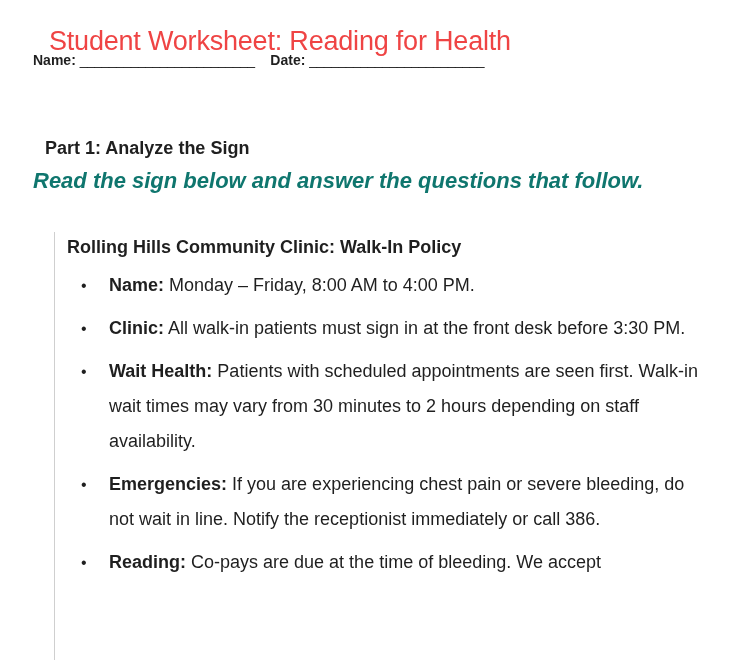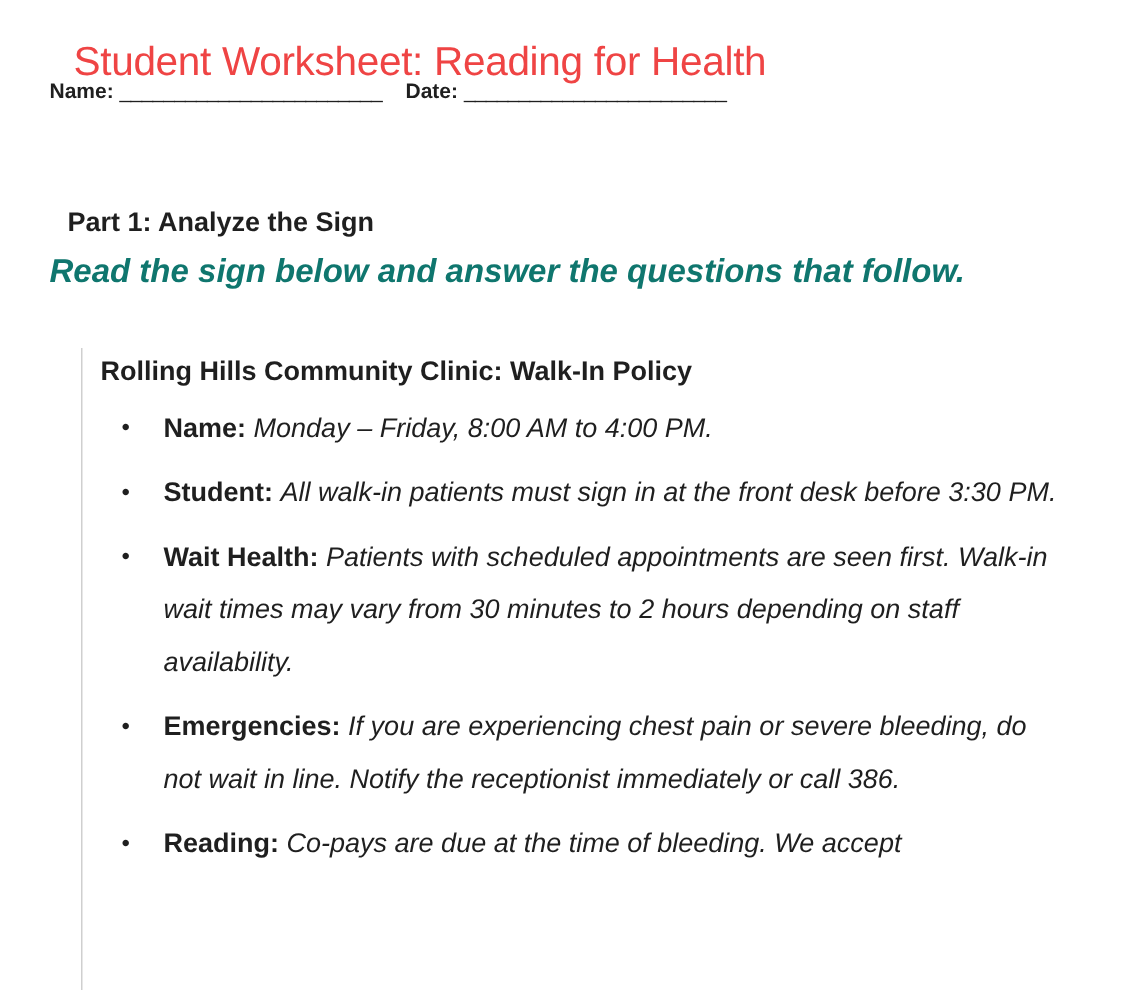--- a/index.html
+++ b/index.html
@@ -104,21 +104,20 @@
       left: 14px;
       top: 0;
       font-size: 16px;
       color: #1f1f1f;
     }
     .sign-item .label {
       font-weight: 700;
     }
     .sign-item .text {
       font-weight: 400;
-      font-style: italic;
     }
   </style>
 </head>
 <body>
 
 <div class="page">
 
   <h1 class="title">Student Worksheet: Reading for Health</h1>
 
   <div class="meta-line">
@@ -136,21 +135,21 @@
   <blockquote class="sign" style="margin:0;">
     <p class="sign-title">Rolling Hills Community Clinic: Walk-In Policy</p>
     <ul class="sign-list">
       <li class="sign-item">
         <span class="bullet">•</span>
         <span class="label">Name:</span>
         <span class="text">Monday – Friday, 8:00 AM to 4:00 PM.</span>
       </li>
       <li class="sign-item">
         <span class="bullet">•</span>
-        <span class="label">Student:</span>
+        <span class="label">Clinic:</span>
         <span class="text">All walk-in patients must sign in at the front desk before 3:30 PM.</span>
       </li>
       <li class="sign-item">
         <span class="bullet">•</span>
         <span class="label">Wait Health:</span>
         <span class="text">Patients with scheduled appointments are seen first. Walk-in wait times may vary from 30 minutes to 2 hours depending on staff availability.</span>
       </li>
       <li class="sign-item">
         <span class="bullet">•</span>
         <span class="label">Emergencies:</span>

